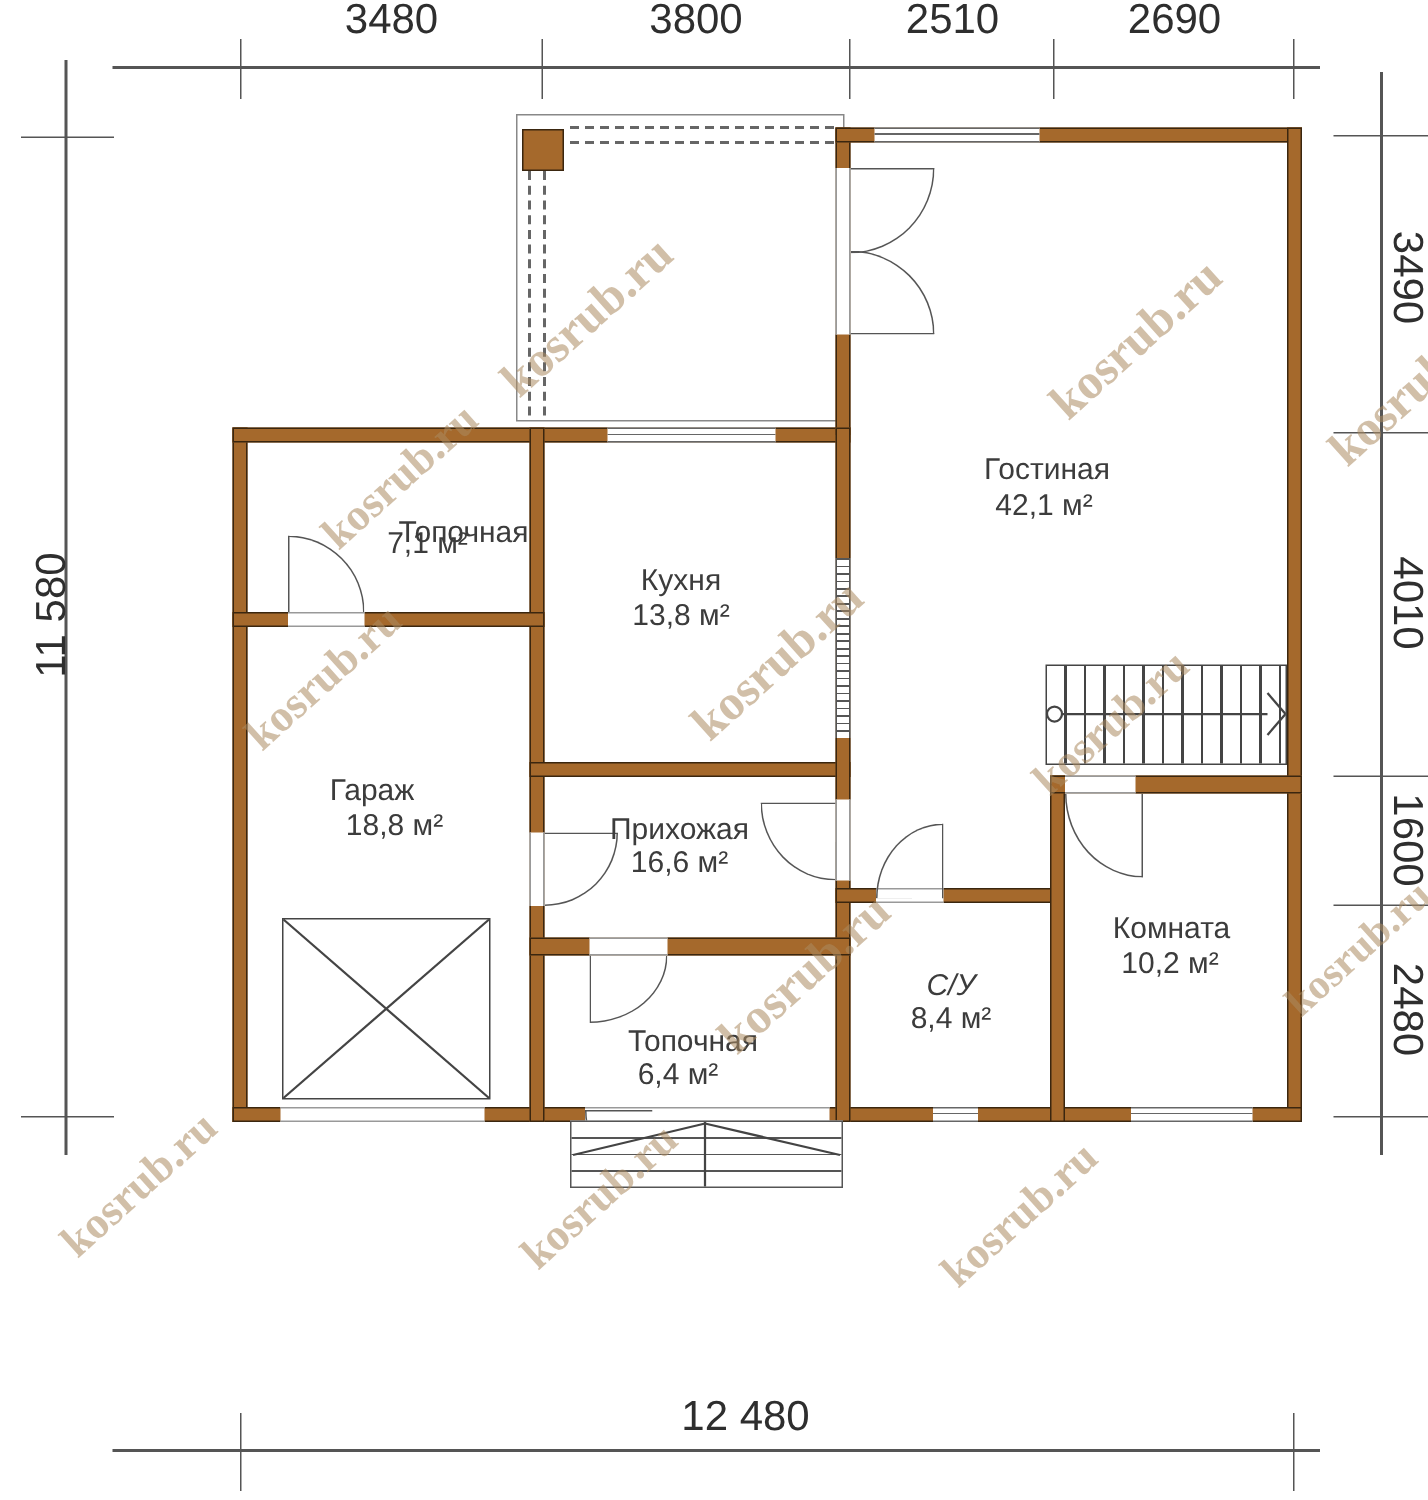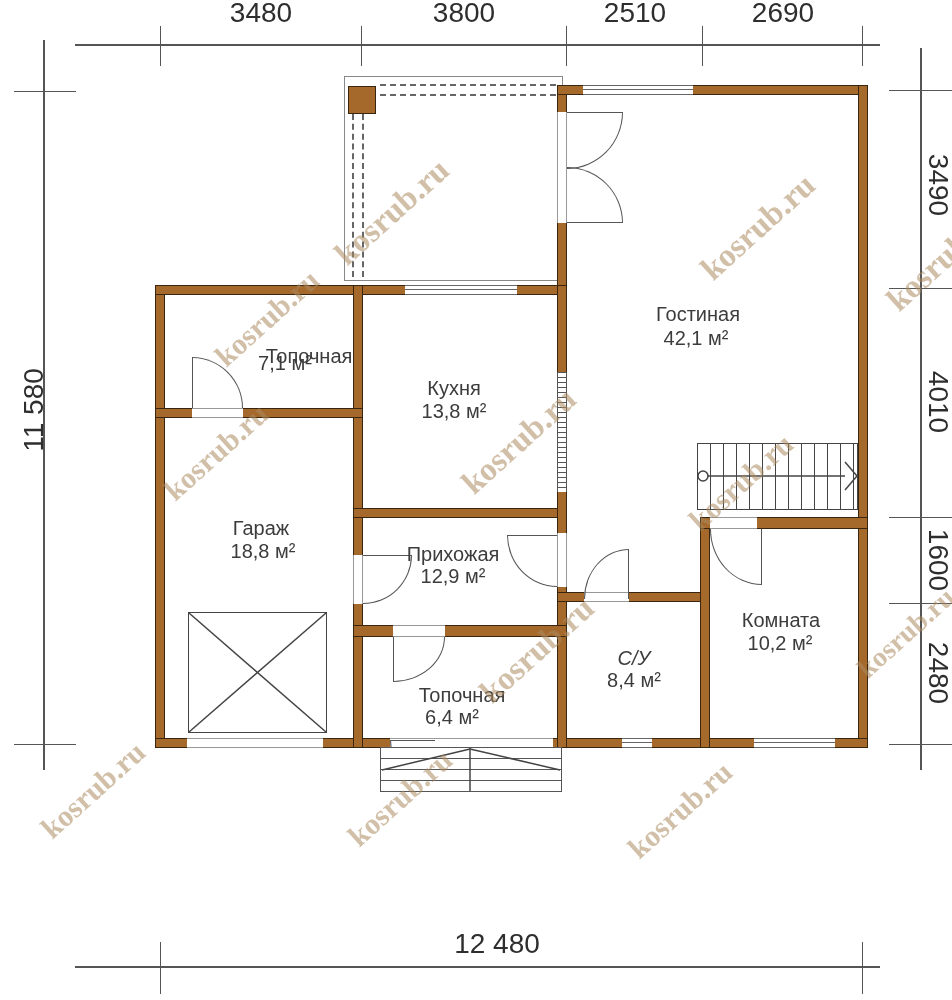--- a/index.html
+++ b/index.html
@@ -117,24 +117,24 @@
     <div class="abs dimlabel" style="left: 938px; top: 185px; transform: translate(-50%, -50%) rotate(90deg);">3490</div>
     <div class="abs dimlabel" style="left: 938px; top: 402px; transform: translate(-50%, -50%) rotate(90deg);">4010</div>
     <div class="abs dimlabel" style="left: 938px; top: 560px; transform: translate(-50%, -50%) rotate(90deg);">1600</div>
     <div class="abs dimlabel" style="left: 938px; top: 673px; transform: translate(-50%, -50%) rotate(90deg);">2480</div>
     <div class="abs room-name" style="left: 273px; top: 356px; transform: translate(-50%, -50%); margin-left: 36px;">Топочная</div>
     <div class="abs room-area" style="left: 273px; top: 363px; transform: translate(-50%, -50%); margin-left: 12px;">7,1 м²</div>
     <div class="abs room-name" style="left: 454px; top: 388px; transform: translate(-50%, -50%);">Кухня</div>
     <div class="abs room-area" style="left: 454px; top: 411px; transform: translate(-50%, -50%);">13,8 м²</div>
     <div class="abs room-name" style="left: 698px; top: 314px; transform: translate(-50%, -50%);">Гостиная</div>
     <div class="abs room-area" style="left: 696px; top: 338px; transform: translate(-50%, -50%);">42,1 м²</div>
-    <div class="abs room-name" style="left: 261px; top: 528px; transform: translate(-50%, -50%);">Гараж</div>
+    <div class="abs room-name" style="left: 248px; top: 528px; transform: translate(-50%, -50%);">Гараж</div>
     <div class="abs room-area" style="left: 263px; top: 551px; transform: translate(-50%, -50%);">18,8 м²</div>
     <div class="abs room-name" style="left: 453px; top: 554px; transform: translate(-50%, -50%);">Прихожая</div>
-    <div class="abs room-area" style="left: 453px; top: 576px; transform: translate(-50%, -50%);">12,9 м²</div>
+    <div class="abs room-area" style="left: 453px; top: 576px; transform: translate(-50%, -50%);">16,6 м²</div>
     <div class="abs room-name" style="left: 462px; top: 695px; transform: translate(-50%, -50%);">Топочная</div>
     <div class="abs room-area" style="left: 452px; top: 717px; transform: translate(-50%, -50%);">6,4 м²</div>
     <div class="abs room-name" style="left: 634px; top: 658px; transform: translate(-50%, -50%); font-style: italic;">С/У</div>
     <div class="abs room-area" style="left: 634px; top: 680px; transform: translate(-50%, -50%);">8,4 м²</div>
     <div class="abs room-name" style="left: 781px; top: 620px; transform: translate(-50%, -50%);">Комната</div>
     <div class="abs room-area" style="left: 780px; top: 643px; transform: translate(-50%, -50%);">10,2 м²</div>
     <div class="abs watermark" style="left: 267px; top: 318px; font-size: 30px; transform: translate(-50%, -50%) rotate(-42deg);">kosrub.ru</div>
     <div class="abs watermark" style="left: 392px; top: 212px; font-size: 33px; transform: translate(-50%, -50%) rotate(-42deg);">kosrub.ru</div>
     <div class="abs watermark" style="left: 758px; top: 227px; font-size: 33px; transform: translate(-50%, -50%) rotate(-42deg);">kosrub.ru</div>
     <div class="abs watermark" style="left: 944px; top: 258px; font-size: 33px; transform: translate(-50%, -50%) rotate(-42deg);">kosrub.ru</div>

